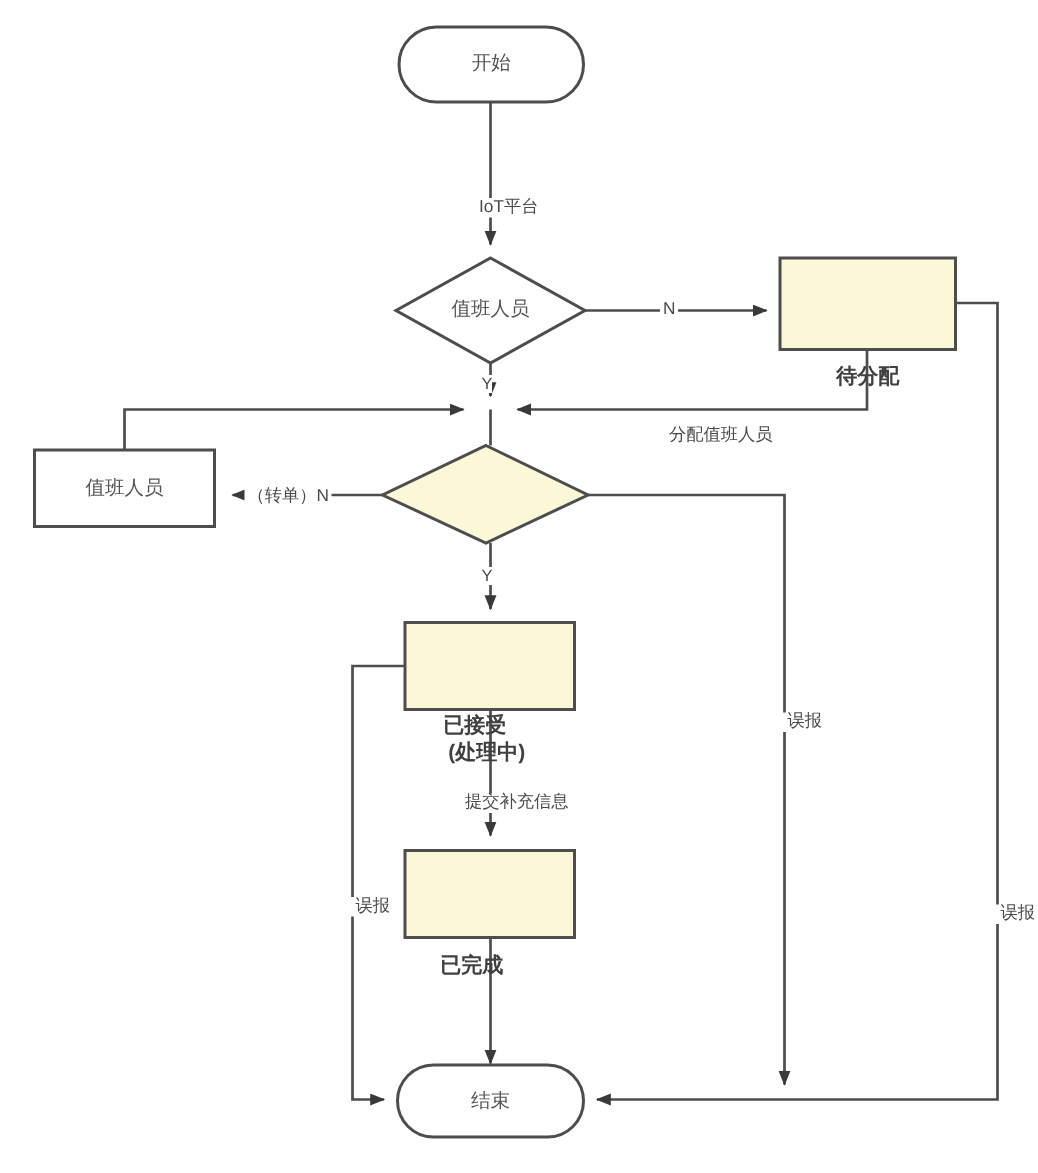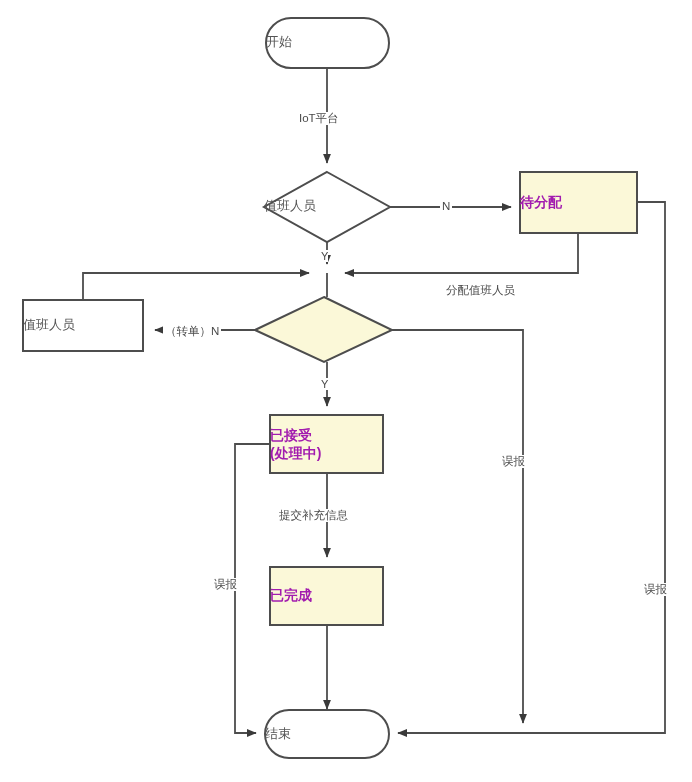--- a/index.html
+++ b/index.html
@@ -33,48 +33,50 @@
   }
   .node-shape.fill-yellow { fill: #fbf8d8; }
   .node-shape.fill-white  { fill: #ffffff; }
   .edge-line {
     stroke: #4d4d4d;
     stroke-width: 1.8;
     fill: none;
   }
   .node-label {
     position: absolute;
-    text-align: left;
+    text-align: center;
     color: #333333;
     line-height: 1.18;
     pointer-events: none;
     white-space: nowrap;
   }
   .node-label.plain {
     font-size: 13px;
     font-weight: normal;
     color: #555555;
   }
   .node-label.bold {
     font-size: 14px;
     font-weight: bold;
-    color: #a21caf;
+    color: #404040;
+    margin-top: 48px;
   }
   .edge-label {
     position: absolute;
     font-size: 11.5px;
     color: #4a4a4a;
     background: #ffffff;
     padding: 0 2px;
     white-space: nowrap;
     line-height: 1.1;
     pointer-events: none;
   }
   .edge-label.vert {
-    text-align: left;
+    text-align: right;
+    margin-top: 20px;
   }
   .flag-label {
     position: absolute;
     font-size: 11px;
     color: #4a4a4a;
     background: #ffffff;
     white-space: nowrap;
     pointer-events: none;
   }
 </style>

